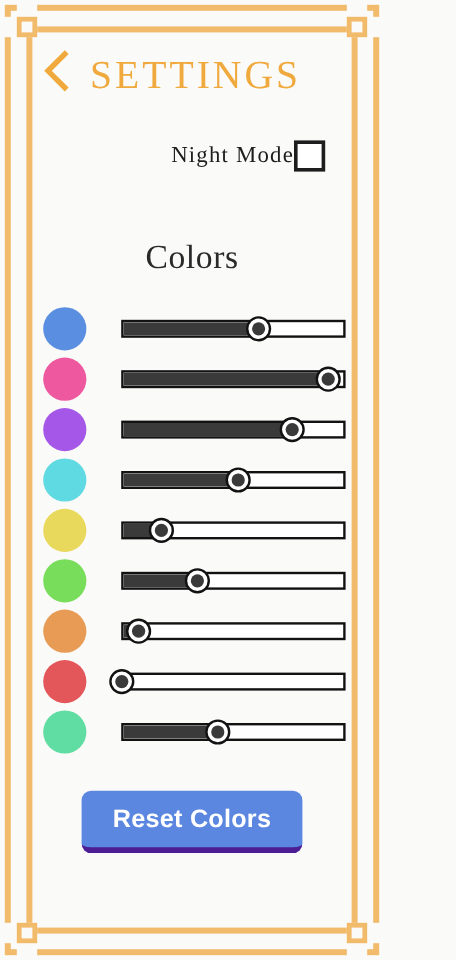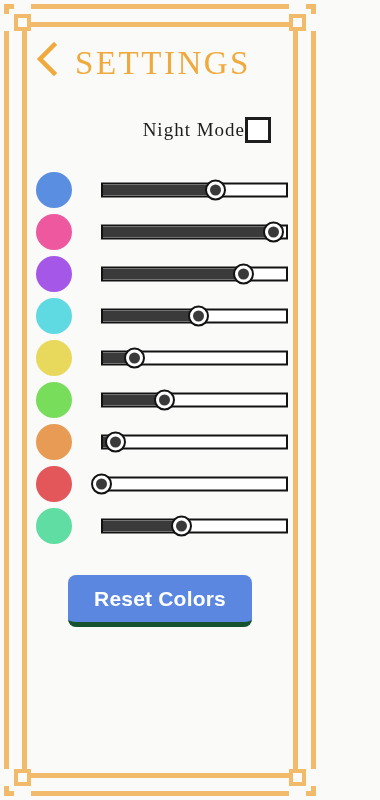--- a/index.html
+++ b/index.html
@@ -175,21 +175,21 @@
   
   .button-area {
     margin-top:28px;
     display:flex;
     justify-content:center;
   }
   .reset-button {
     position:relative;
     background:#5b87e0;
     border:none;
-    border-bottom:5px solid #14532d;
+    border-bottom:5px solid #4c1d95;
     border-radius:8px;
     color:#ffffff;
     font-family:"Liberation Sans", sans-serif;
     font-weight:bold;
     font-size:21px;
     padding:12px 26px 11px;
     cursor:pointer;
     letter-spacing:0.2px;
   }
 </style>
@@ -224,20 +224,21 @@
         </svg>
       </div>
       <div class="page-title">SETTINGS</div>
     </div>
 
     <div class="nightmode-row">
       <div class="nightmode-label">Night Mode</div>
       <div class="checkbox"></div>
     </div>
 
+    <div class="colors-heading">Colors</div>
 
     <div class="slider-list" id="slider-list">
         <div class="slider-row">
           <div class="swatch" style="background: rgb(90, 142, 224);"></div>
           <div class="slider-wrap">
             <div class="track">
               <div class="fill" style="width: 61%; background: rgb(58, 58, 58);"></div>
             </div>
             <div class="knob" style="left: 61%;"></div>
           </div>

